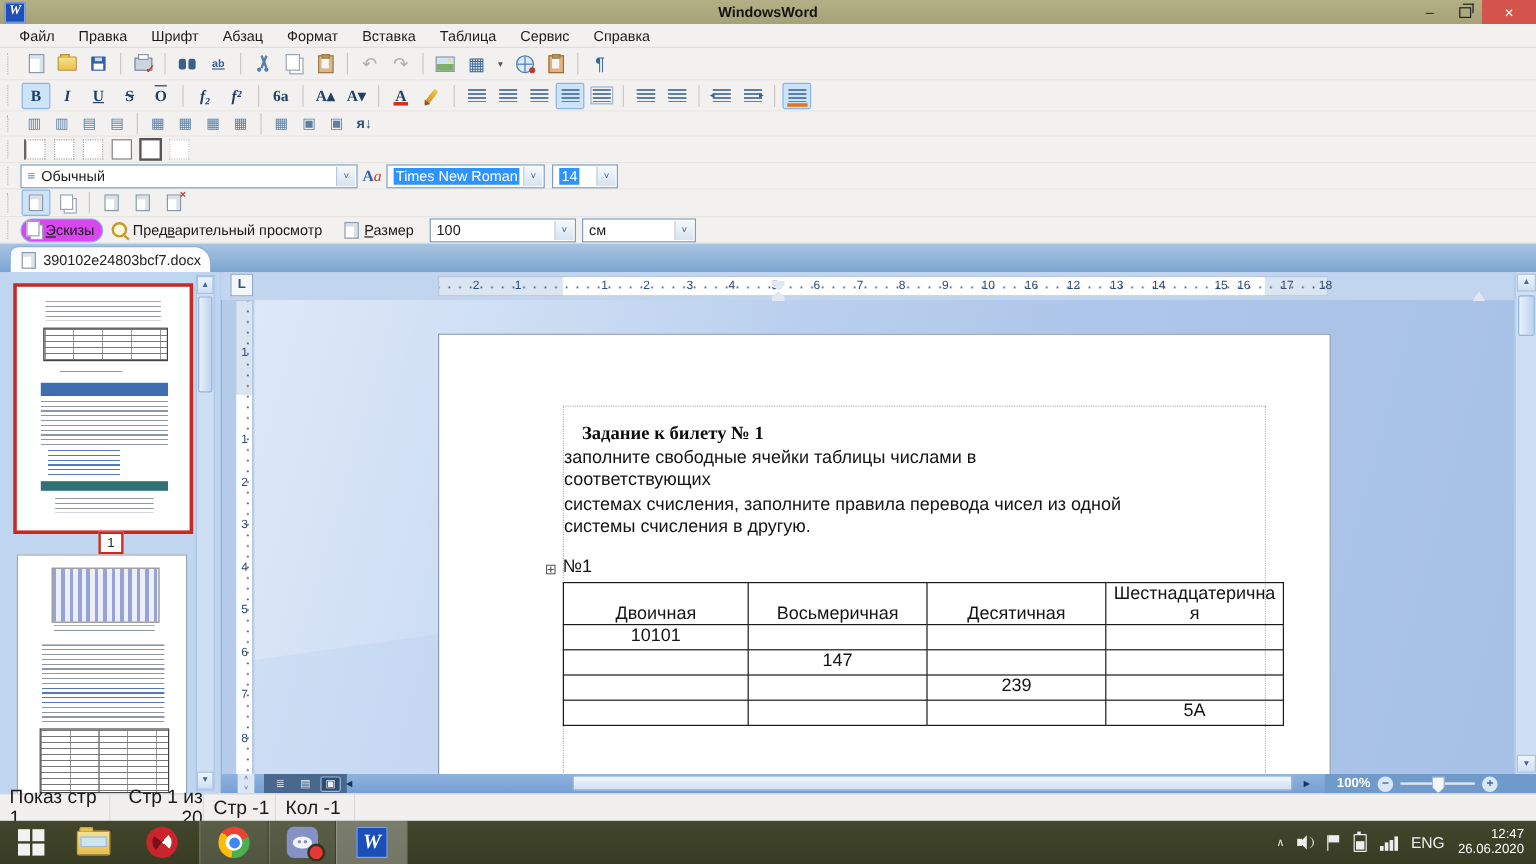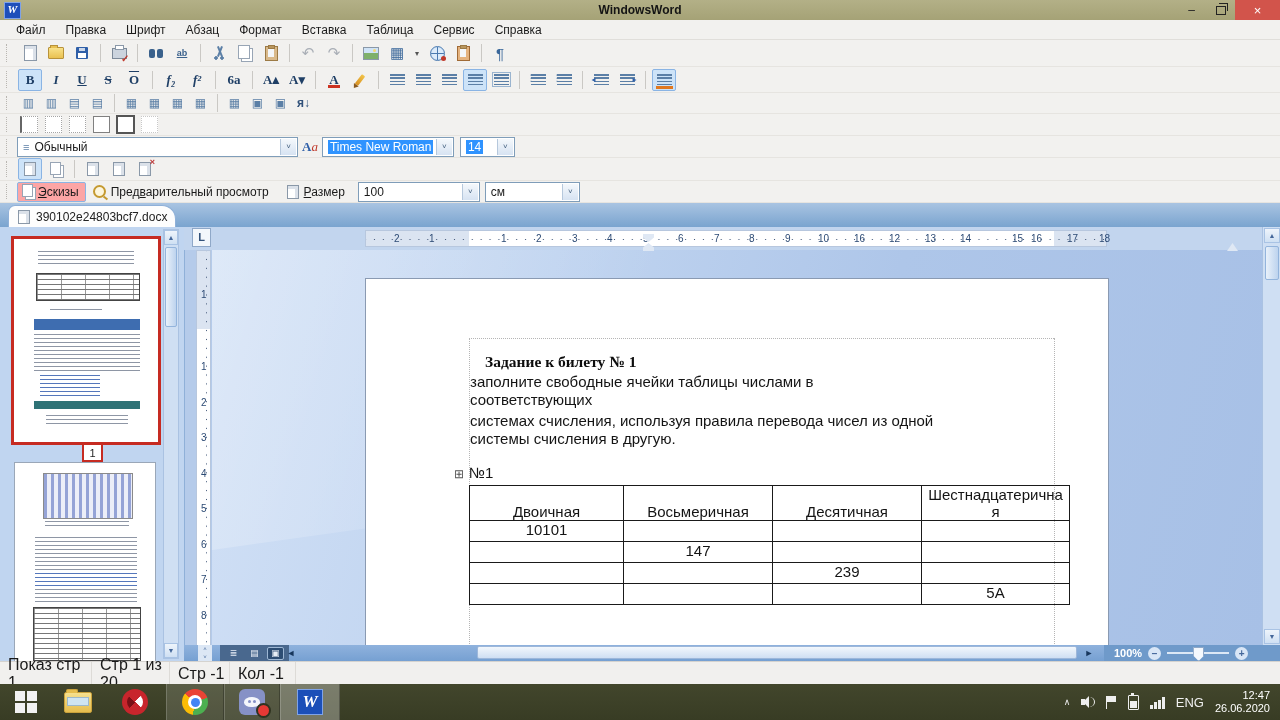--- a/index.html
+++ b/index.html
@@ -102,21 +102,21 @@
   .combo .chev{position:absolute;right:1px;top:1px;bottom:1px;width:15px;background:linear-gradient(#f4f8fc,#d7e3f2);
     border-left:1px solid #b6c8dc;display:flex;align-items:center;justify-content:center;font-size:8px;color:#44607e;}
   .combo .cval{padding-left:5px;white-space:nowrap;overflow:hidden;}
   .sel{background:#2f93ff;color:#fff;padding:1px 2px;}
   .fonts-btn{font-family:"Liberation Serif",serif;font-size:13px;margin:0 4px;}
   .fonts-btn .fa{color:#2f5fa8;font-weight:bold;} .fonts-btn .fb{color:#c0392b;font-style:italic;}
 
   
   .vbtn{display:inline-flex;align-items:center;gap:5px;height:20px;padding:0 6px;font-size:12px;color:#1a1a1a;
     border:1px solid transparent;border-radius:2px;box-sizing:border-box;}
-  .vbtn.active{background:#fca5a5;border-color:#8ab4e4;}
+  .vbtn.active{background:#d946ef;border-color:#8ab4e4;border-radius:10px;}
   .u{text-decoration:underline;}
 
   
   .tabbar{position:absolute;left:0;top:203px;width:1280px;height:24px;
     background:linear-gradient(#a9c4e2,#7fa7d1,#7aa4cf);background:linear-gradient(#a9c4e2,#7aa4cf);}
   .doctab{position:absolute;left:8px;top:2px;width:168px;height:22px;background:#fdfdfd;
     border:1px solid #8fb0d8;border-bottom:none;border-radius:7px 14px 0 0;display:flex;align-items:center;gap:6px;
     padding-left:9px;font-size:12px;color:#222;box-sizing:border-box;}
 
   
@@ -549,21 +549,21 @@
       </div>
 
     <div class="canvas">
       <div class="page">
         <div class="guide gh" style="left:103px;top:59px;width:585px;"></div>
         <div class="guide gv" style="left:103px;top:59px;height:308px;"></div>
         <div class="guide gv" style="left:688px;top:59px;height:308px;"></div>
         <div class="doc-heading">Задание к билету № 1</div>
         <div class="doc-line" style="top:94px;">заполните свободные ячейки таблицы числами в</div>
         <div class="doc-line" style="top:112px;">соответствующих</div>
-        <div class="doc-line" style="top:133px;">системах счисления, используя правила перевода чисел из одной</div>
+        <div class="doc-line" style="top:133px;">системах счисления, заполните правила перевода чисел из одной</div>
         <div class="doc-line" style="top:151px;">системы счисления в другую.</div>
         <div class="anchor">⊞</div>
         <div class="tno">№1</div>
         <table class="dtable">
           <tbody>
               <tr class="hdr">
             <td style="width:154px;">Двоичная</td>
             <td style="width:149px;">Восьмеричная</td>
             <td style="width:149px;">Десятичная</td>
             <td style="width:148px;">Шестнадцатеричная</td>
@@ -619,21 +619,21 @@
         <span class="ztrack">
             <span class="zthumb"></span>
           </span>
         <span class="zbtn">+</span>
       </div>
     </div>
   </div>
 
   <div class="statusbar">
     <span class="scell" style="width:92px;">Показ стр 1</span>
-    <span class="scell" style="width:78px;">Стр 1 из 20</span>
+    <span class="scell" style="width:78px;text-align:right;">Стр 1 из 20</span>
     <span class="scell" style="width:60px;">Стр -1</span>
     <span class="scell" style="width:66px;">Кол -1</span>
     <span class="scell" style="flex:1;border-right:none;"></span>
   </div>
 
   <div class="taskbar">
     <div class="tkbtn">
       <span class="winlogo">
           <i></i>
           <i></i>

